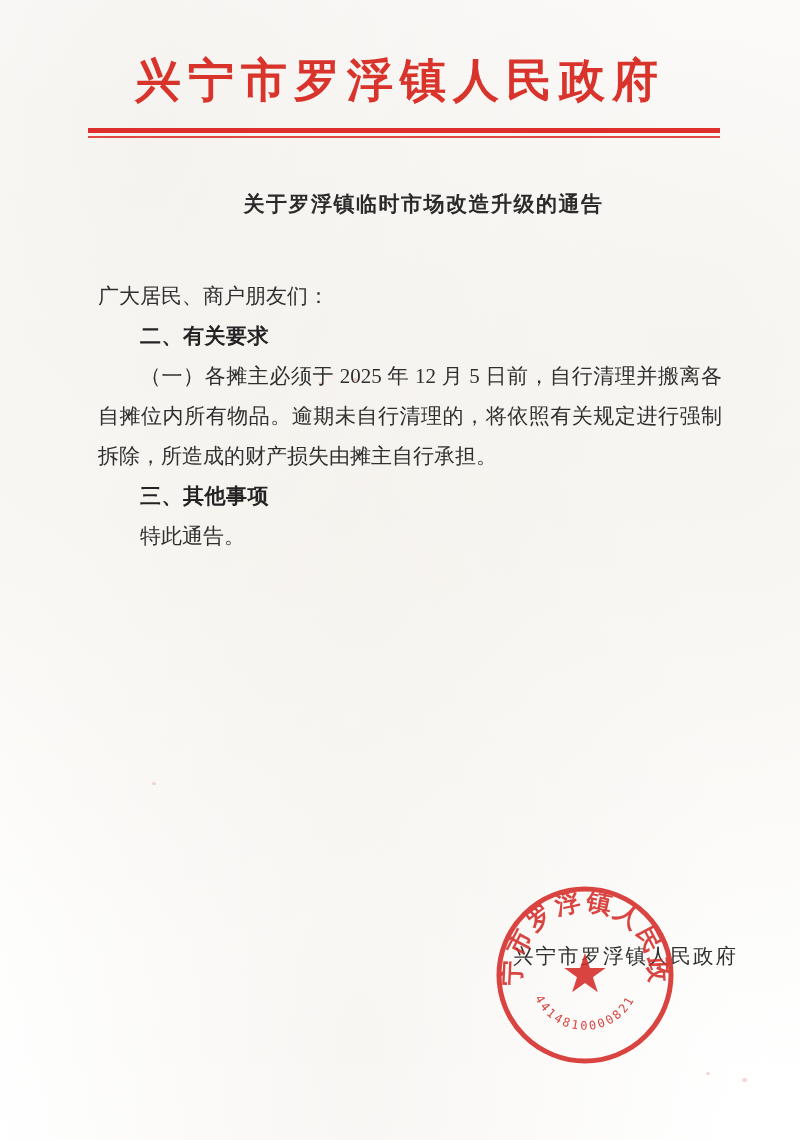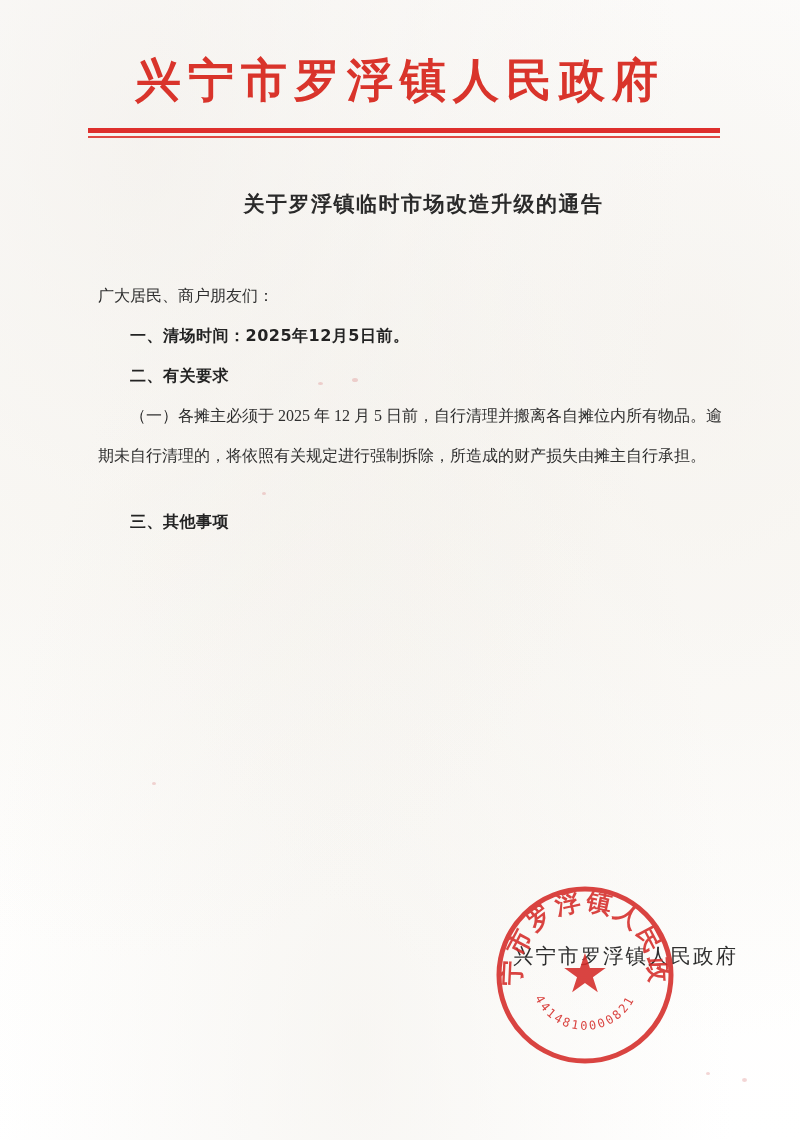--- a/index.html
+++ b/index.html
@@ -86,21 +86,21 @@
     color: #2a2a2a;
     margin-left: 24px;
   }
 
   
   #body-text {
     position: absolute;
     left: 98px;
     top: 276px;
     width: 624px;
-    font-size: 16px;
+    font-size: 21px;
     line-height: 40px;
     color: #2f2f2f;
     text-align: justify;
     text-justify: inter-ideograph;
   }
   #body-text p {
     margin: 0;
   }
   .indent {
     text-indent: 2em;
@@ -160,24 +160,24 @@
   <div id="header-rules">
     <div id="rule-thick"></div>
     <div id="rule-gap"></div>
     <div id="rule-thin"></div>
   </div>
 
   <div id="doc-title">关于罗浮镇临时市场改造升级的通告</div>
 
   <div id="body-text">
     <p>广大居民、商户朋友们：</p>
-    <p class="heading-line">一、清场时间：2025年12月5日前。</p>
     <p class="heading-line">二、有关要求</p>
     <p class="indent">（一）各摊主必须于 2025 年 12 月 5 日前，自行清理并搬离各自摊位内所有物品。逾期未自行清理的，将依照有关规定进行强制拆除，所造成的财产损失由摊主自行承担。</p>
-    <p class="heading-line" style="margin-top:26px;">三、其他事项</p>
+    <p class="heading-line" style="">三、其他事项</p>
+    <p class="indent">特此通告。</p>
   </div>
 
   <div id="signature">
     <div>兴宁市罗浮镇人民政府</div>
   </div>
 
   <div id="seal">
     <svg viewBox="0 0 182 182" width="182" height="182" aria-hidden="true">
       <defs>
         <path id="sealArcTop" d="M 26,91 A 65,65 0 0 1 156,91" fill="none"></path>

